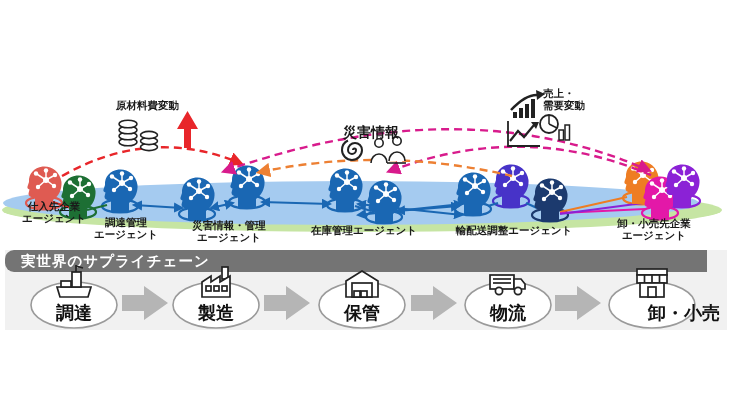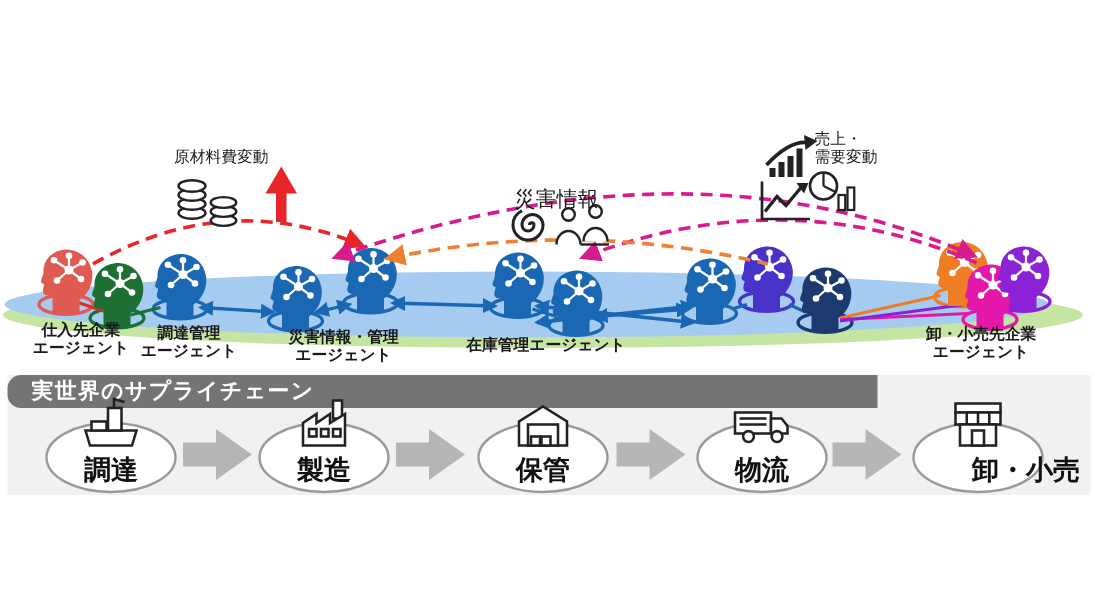--- a/index.html
+++ b/index.html
@@ -5,23 +5,23 @@
   html,body{margin:0;padding:0;background:#fff;}
   .canvas{
     position:relative;width:730px;height:410px;background:#ffffff;overflow:hidden;
     font-family:"Liberation Sans","DejaVu Sans",sans-serif;color:#1a1a1a;
   }
   .abs{position:absolute;}
   svg{display:block;}
   .lbl{position:absolute;font-weight:700;color:#1a1a1a;text-align:center;
        transform:translateX(-50%);white-space:nowrap;line-height:12px;font-size:10.5px;}
   .lbl .ln{display:block;}
-  .evlbl{position:absolute;font-weight:400;color:#1a1a1a;font-size:10.5px;line-height:12px;white-space:nowrap;}
+  .evlbl{position:absolute;font-weight:700;color:#1a1a1a;font-size:10.5px;line-height:12px;white-space:nowrap;}
   .panel{position:absolute;left:5px;top:250px;width:722px;height:80px;background:#f1f1f1;}
-  .panel-header{position:absolute;left:5px;top:250px;width:580px;height:22px;background:#747474;
+  .panel-header{position:absolute;left:5px;top:250px;width:702px;height:22px;background:#747474;
                 border-radius:9px 0 0 9px;color:#ffffff;font-weight:700;font-size:14.5px;
                 line-height:22px;padding-left:16px;box-sizing:border-box;letter-spacing:1px;}
   .stage-lbl{position:absolute;top:301px;transform:translateX(-50%);font-weight:700;
              font-size:18px;color:#111;white-space:nowrap;}
 </style>
 </head>
 <body>
 
 <div class="canvas">
 
@@ -231,34 +231,37 @@
     <span>原材料費変動</span>
   </div>
   <div class="evlbl" style="left:343px;top:126px;font-size:14px;">
     <span>災害情報</span>
   </div>
   <div class="evlbl" style="left:543px;top:87px;">
     <span class="ln" style="display:block;">売上・</span>
     <span class="ln" style="display:block;">需要変動</span>
   </div>
 
-  <div class="lbl" style="left:54px;top:215px;font-family:Liberation Serif, serif;">
+  <div class="lbl" style="left:54px;top:200px;">
     <span class="ln">仕入先企業</span>
     <span class="ln">エージェント</span>
   </div>
   <div class="lbl" style="left:126px;top:216px;">
     <span class="ln">調達管理</span>
     <span class="ln">エージェント</span>
   </div>
   <div class="lbl" style="left:229px;top:219px;">
     <span class="ln">災害情報・管理</span>
     <span class="ln">エージェント</span>
   </div>
   <div class="lbl" style="left:364px;top:224px;">
     <span class="ln">在庫管理エージェント</span>
+  </div>
+  <div class="lbl" style="left:514px;top:224px;">
+    <span class="ln">輸配送調整エージェント</span>
   </div>
   <div class="lbl" style="left:654px;top:217px;">
     <span class="ln">卸・小売先企業</span>
     <span class="ln">エージェント</span>
   </div>
 
   <div class="stage-lbl" style="left:74px;"><span>調達</span></div>
   <div class="stage-lbl" style="left:216px;"><span>製造</span></div>
   <div class="stage-lbl" style="left:362px;"><span>保管</span></div>
   <div class="stage-lbl" style="left:508px;text-align:center;"><span>物流</span></div>

